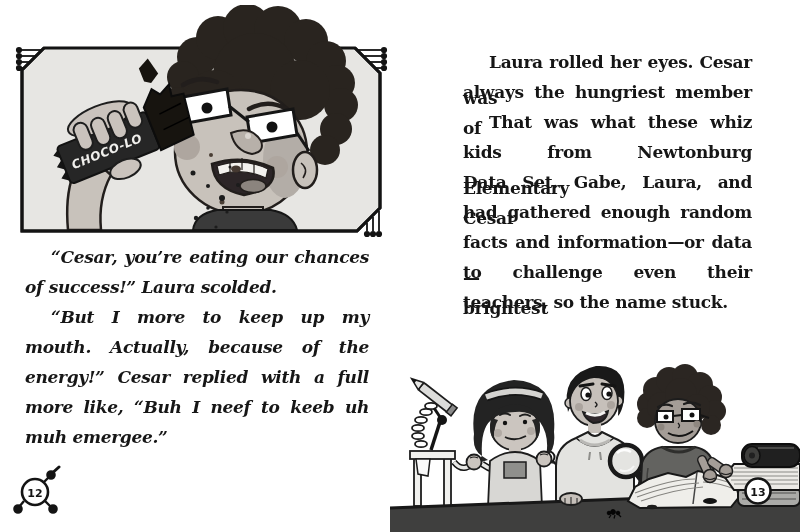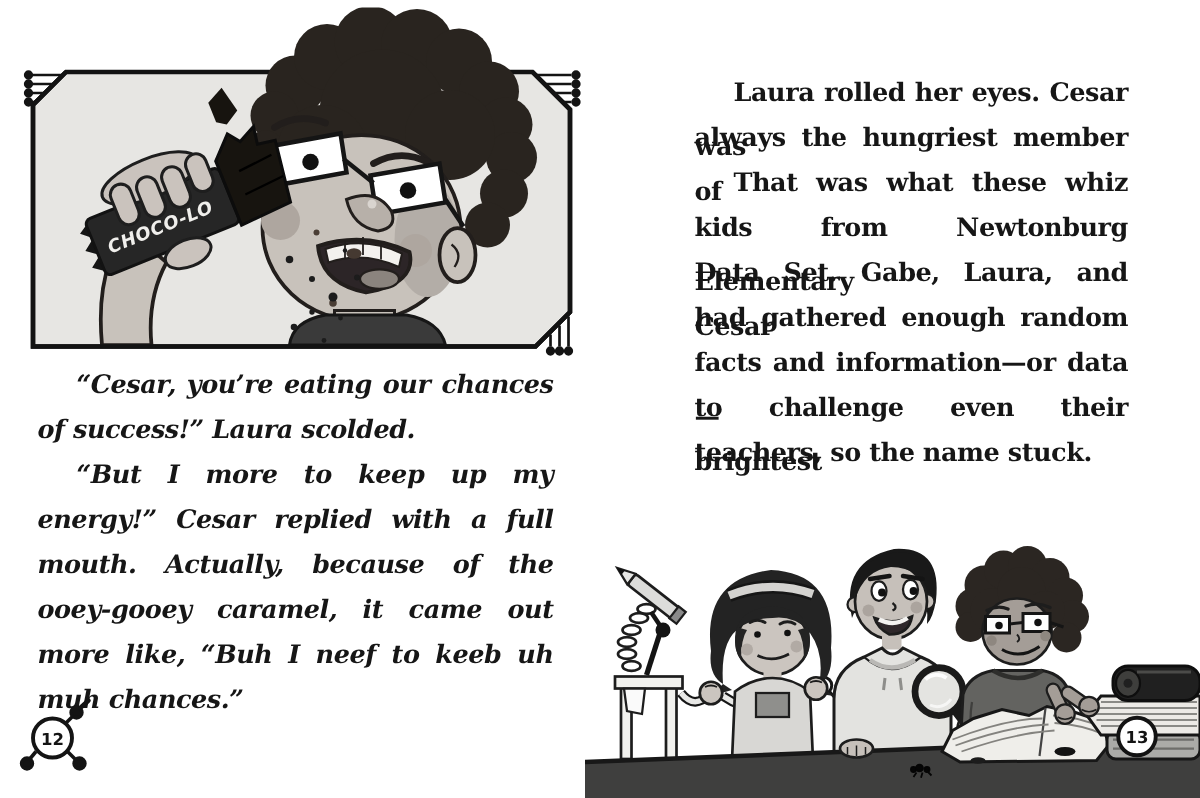--- a/index.html
+++ b/index.html
@@ -149,25 +149,24 @@
         <circle cx="201" cy="222" r="1.6"></circle>
       </g>
 
       <path d="M29,43 L7,65 L7,226 L342,226 L365,203 L365,68 L340,43" fill="none" stroke="#131313" stroke-width="3"></path>
     </svg>
 
     <div class="text-block" id="left-text">
       <div class="line indent">“Cesar, you’re eating our chances</div>
       <div class="line last">of success!” Laura scolded.</div>
       <div class="line indent">“But I more to keep up my</div>
+      <div class="line">mouth. Actually, because of the</div>
       <div class="line">energy!” Cesar replied with a full</div>
-      <div class="line">mouth. Actually, because of the</div>
-      <div class="line">ooey-gooey caramel, it came out</div>
       <div class="line">more like, “Buh I neef to keeb uh</div>
-      <div class="line last">muh chances.”</div>
+      <div class="line last">muh emergee.”</div>
     </div>
 
     <svg id="badge12" class="art" width="55" height="55" viewBox="0 0 55 55">
       <g stroke="#141414" stroke-width="2.4" fill="#141414">
         <line x1="34" y1="17" x2="40" y2="11"></line>
           <circle cx="41" cy="10" r="3.6"></circle>
         <line x1="44" y1="6.5" x2="49" y2="2" stroke-width="3" stroke-linecap="round"></line>
         <line x1="14" y1="36" x2="9" y2="42"></line>
           <circle cx="8" cy="44" r="3.6"></circle>
         <line x1="35" y1="36" x2="41" y2="42"></line>

